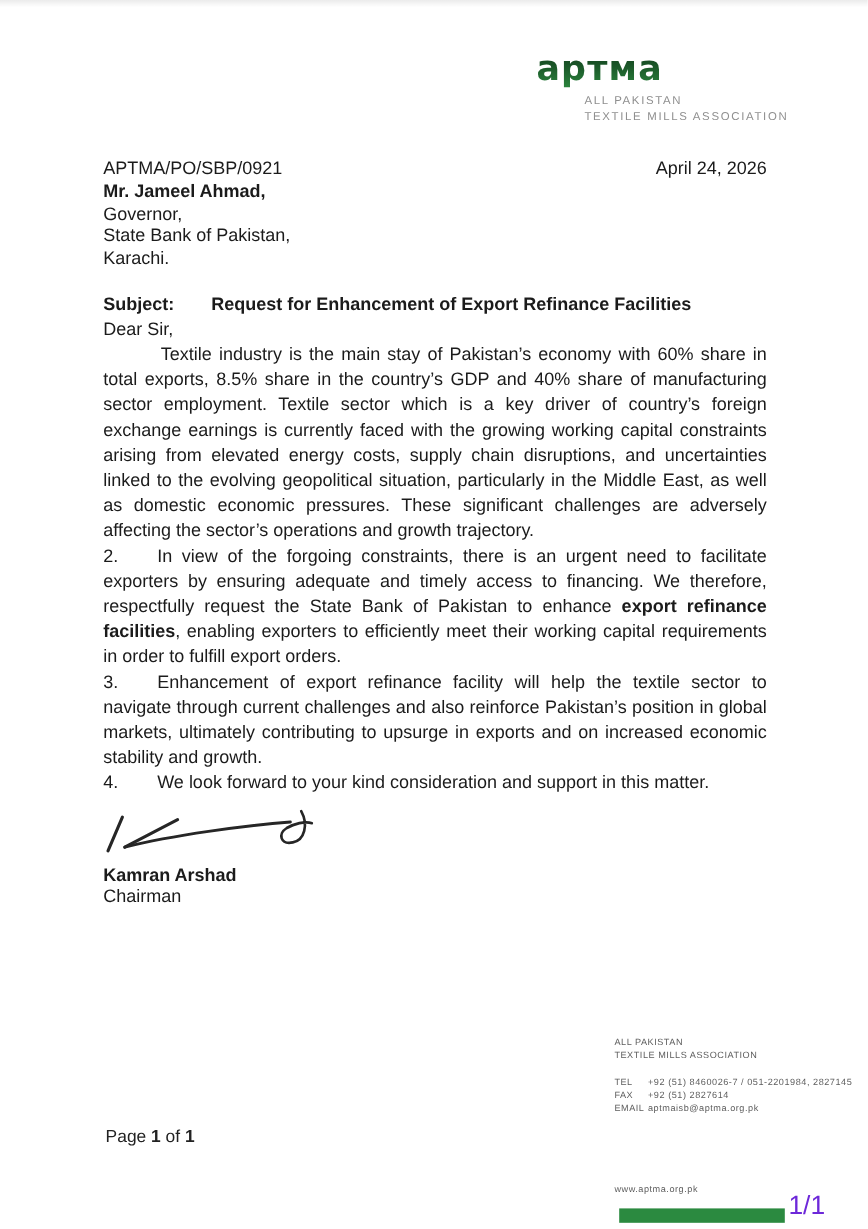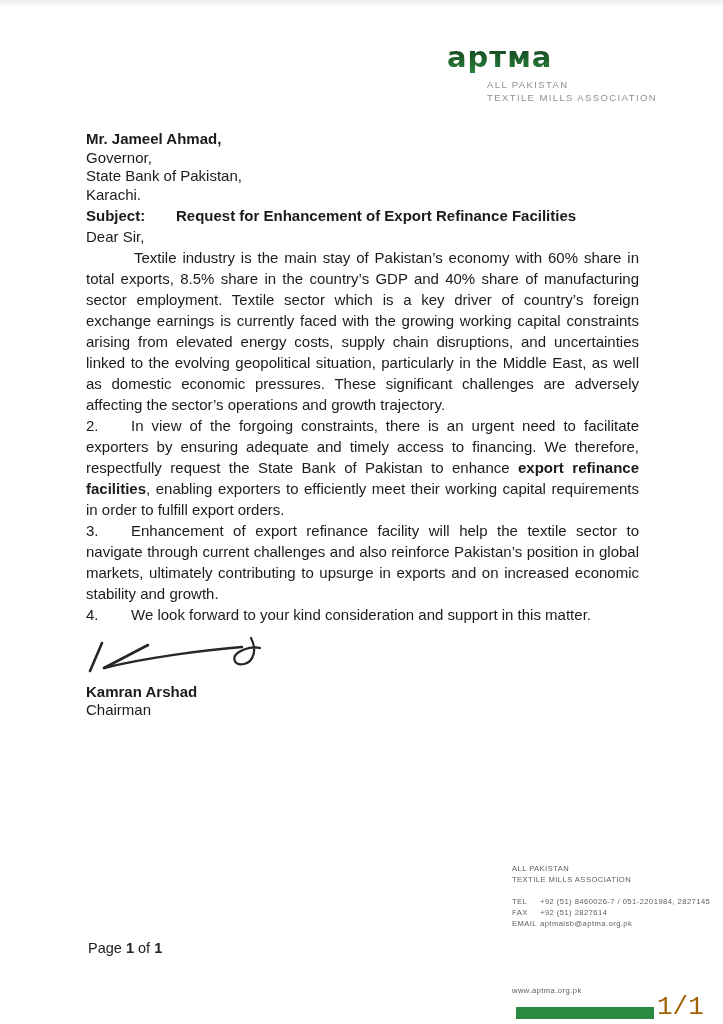--- a/index.html
+++ b/index.html
@@ -27,21 +27,21 @@
     color:transparent;
     display:inline-block;
   }
   .logo-sub{margin-left:40px;margin-top:1px;color:#8f8f8f;
     font-size:9.5px;line-height:12.5px;letter-spacing:1.4px;white-space:nowrap;}
   
   .content{position:absolute;top:130px;left:86px;width:553px;font-size:15px;line-height:21px;}
   .ref-row{display:flex;justify-content:space-between;align-items:baseline;}
   .addressee{margin-top:0;line-height:18.5px;}
   .addressee .name{font-weight:bold;}
-  .subject-row{margin-top:1px;font-weight:bold;}
+  .subject-row{margin-top:18px;font-weight:bold;}
   .subject-label{display:inline-block;width:90px;}
   .salutation{margin-top:0;}
   p.para{margin:0;text-align:justify;}
   .p1{margin-top:8px;text-indent:48px;}
   .pn{margin-top:13px;}
   .num{display:inline-block;width:45px;text-indent:0;}
   .b{font-weight:bold;}
   .regards{margin-top:15px;}
   .signature-wrap{margin-top:6px;height:50px;}
   .sig-name{font-weight:bold;margin-top:2px;line-height:18px;}
@@ -50,38 +50,42 @@
   .footer-block{position:absolute;left:512px;top:863px;width:200px;
     font-size:7.6px;line-height:11px;letter-spacing:.45px;color:#5d5d5d;}
   .footer-block .grp{margin-bottom:11px;}
   .footer-block .lbl{display:inline-block;width:28px;}
   .footer-web{position:absolute;left:512px;top:986px;
     font-size:7.6px;letter-spacing:.45px;color:#5d5d5d;}
   .page-count{position:absolute;left:88px;top:940px;font-size:14.5px;color:#222;}
   .page-count .b{font-weight:bold;}
   .green-bar{position:absolute;left:516px;top:1007px;width:138px;height:12px;background:#2b8a40;}
   .sheet-indicator{position:absolute;left:657px;top:992px;
-    font-size:26px;color:#a16207;font-family:Liberation Mono, monospace;}
+    font-size:22px;color:#6d28d9;font-family:Liberation Sans, sans-serif;}
   svg.sig{display:block;}
 </style>
 </head>
 <body>
 
 <div class="page">
   <div class="scan-edge-top"></div>
 
   <div class="letterhead">
     <span class="logo-word">apтма</span>
     <div class="logo-sub">
       <div>ALL PAKISTAN</div>
       <div>TEXTILE MILLS ASSOCIATION</div>
     </div>
   </div>
 
   <div class="content">
+    <div class="ref-row">
+      <span>APTMA/PO/SBP/0921</span>
+      <span>April 24, 2026</span>
+    </div>
 
     <div class="addressee">
       <div class="name">Mr. Jameel Ahmad,</div>
       <div>Governor,</div>
       <div>State Bank of Pakistan,</div>
       <div>Karachi.</div>
     </div>
 
     <div class="subject-row">
       <span class="subject-label">Subject:</span><span>Request for Enhancement of Export Refinance Facilities</span>

